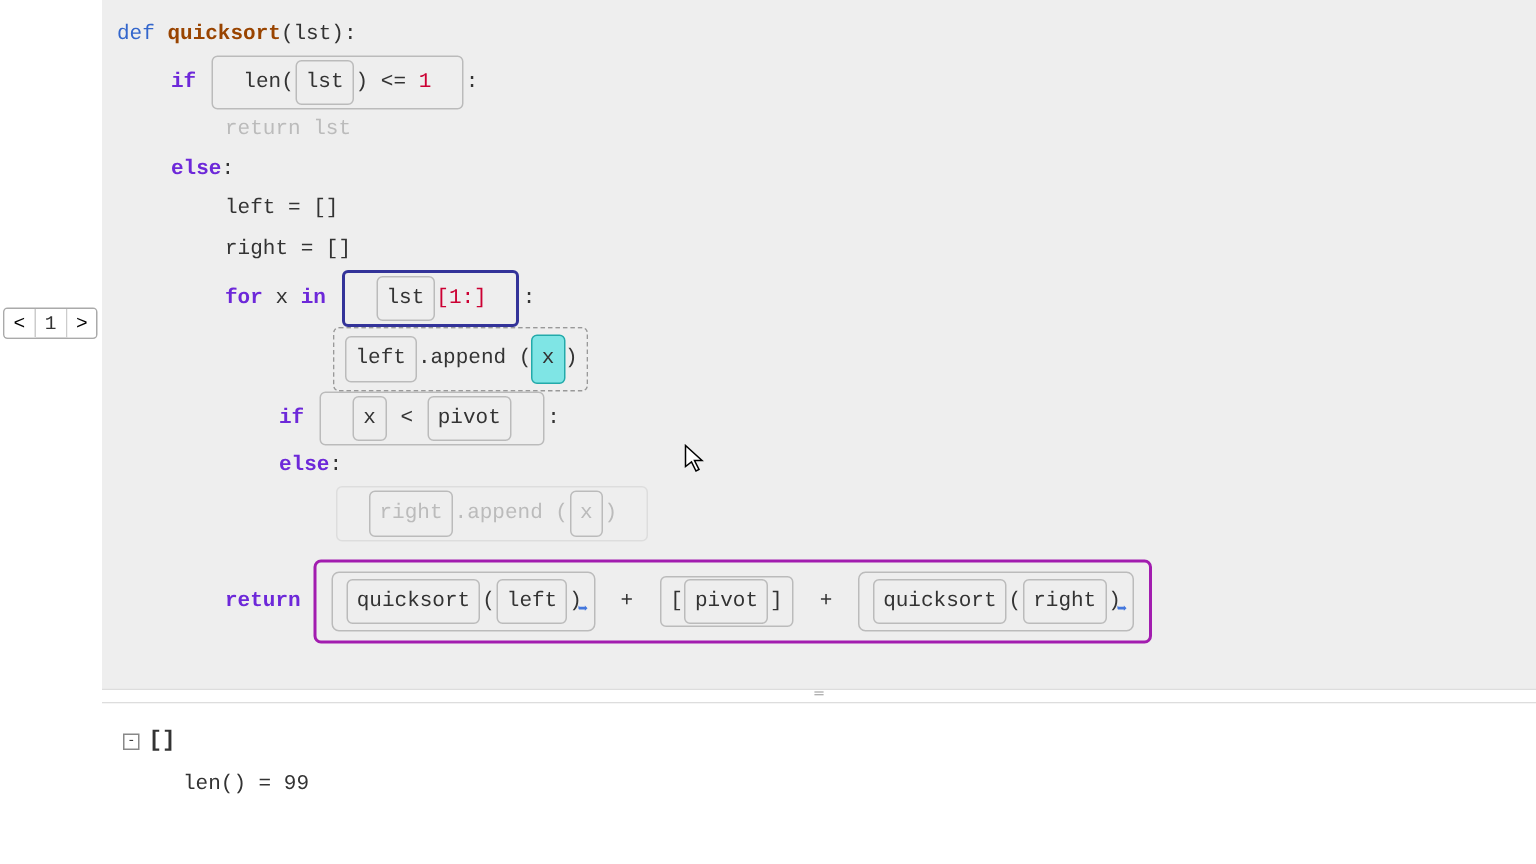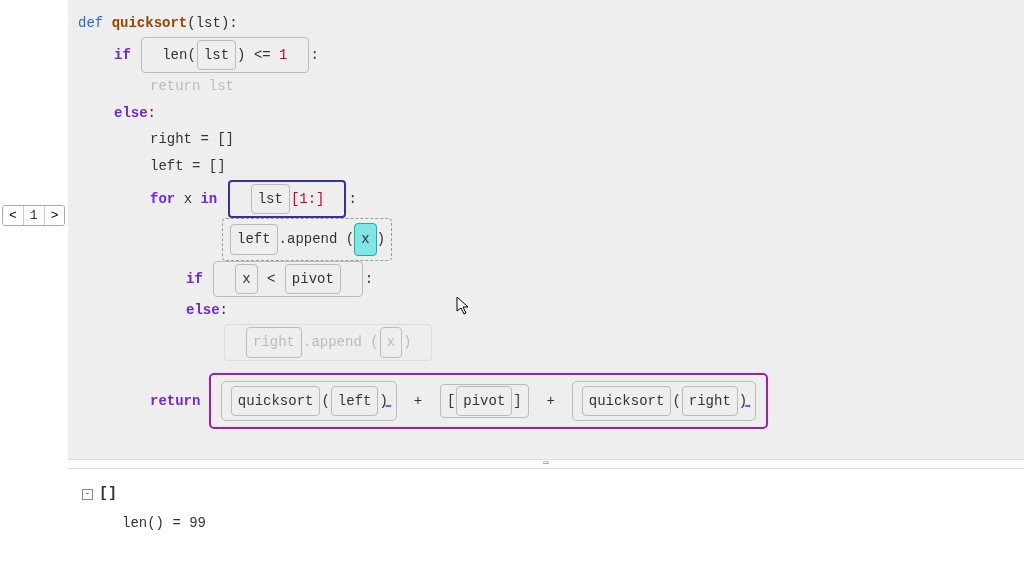--- a/index.html
+++ b/index.html
@@ -182,25 +182,25 @@
       <div class="line indent2 faded">
         <span>return lst</span>
       </div>
 
       <div class="line indent1">
         <span class="kw">else</span><span>:</span>
       </div>
 
 
       <div class="line indent2">
+        <span>left</span><span> = []</span>
+      </div>
+
+      <div class="line indent2">
         <span>right</span><span> = []</span>
-      </div>
-
-      <div class="line indent2">
-        <span>left</span><span> = []</span>
       </div>
 
       <div class="line indent2">
         <span class="kw">for</span>
         <span> </span><span>x</span><span> </span>
         <span class="kw">in</span>
         <span class="box box-heavy">
           <span class="box-inner">lst</span><span class="idx">[1:]</span>
         </span><span>:</span>
       </div>

